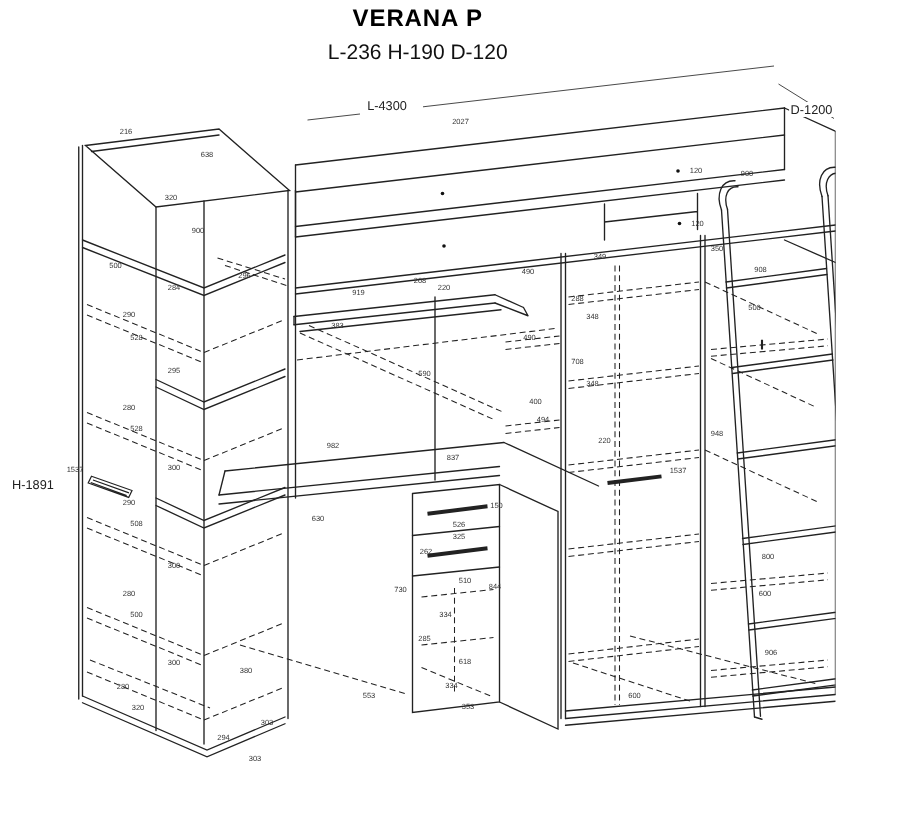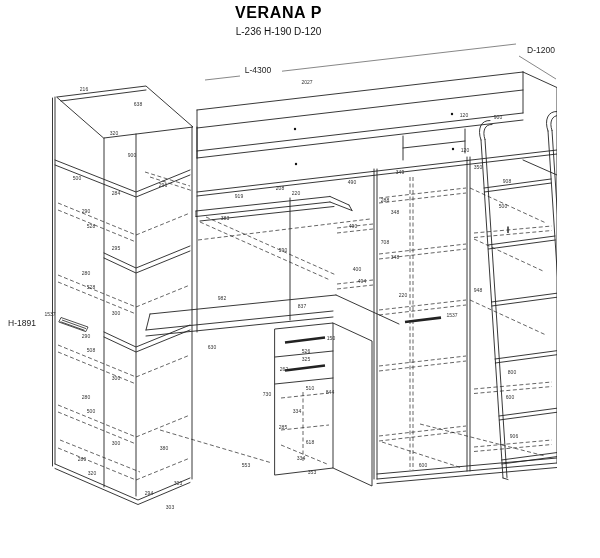--- a/index.html
+++ b/index.html
@@ -1,24 +1,24 @@
 <!DOCTYPE html>
 <html><head>
 <meta charset="utf-8">
 <style>
   html,body{margin:0;padding:0;background:#ffffff;}
   .page{position:relative;width:557px;height:558px;background:#fff;overflow:hidden;
         font-family:"Liberation Sans",sans-serif;color:#000;}
   .hdr{position:absolute;top:4px;left:0;width:100%;text-align:center;}
   .title{font-size:16px;font-weight:bold;letter-spacing:.6px;margin:0;}
-  .subtitle{font-size:10px;margin-top:4px;color:#111;}
+  .subtitle{font-size:14px;margin-top:4px;color:#111;}
   .drawing-svg{position:absolute;left:0;top:0;}
   .dim{position:absolute;font-size:8.5px;color:#222;white-space:nowrap;}
   .dim-l{left:258px;top:70px;transform:translate(-50%,-50%);}
-  .dim-d{left:541px;top:50px;transform:translate(-50%,-50%);background:#fff;padding:0 1px;}
+  .dim-d{left:541px;top:73px;transform:translate(-50%,-50%);background:#fff;padding:0 1px;}
   .dim-h{left:8px;top:323px;transform:translateY(-50%);}
   .ann-layer{position:absolute;inset:0;pointer-events:none;}
   .ann{position:absolute;font-size:5px;line-height:5px;color:#333;
        transform:translate(-50%,-50%);white-space:nowrap;}
   .ftr{position:absolute;bottom:7px;left:0;width:100%;text-align:center;
        font-size:12.5px;font-weight:bold;letter-spacing:.2px;}
 </style>
 </head>
 <body>
 

